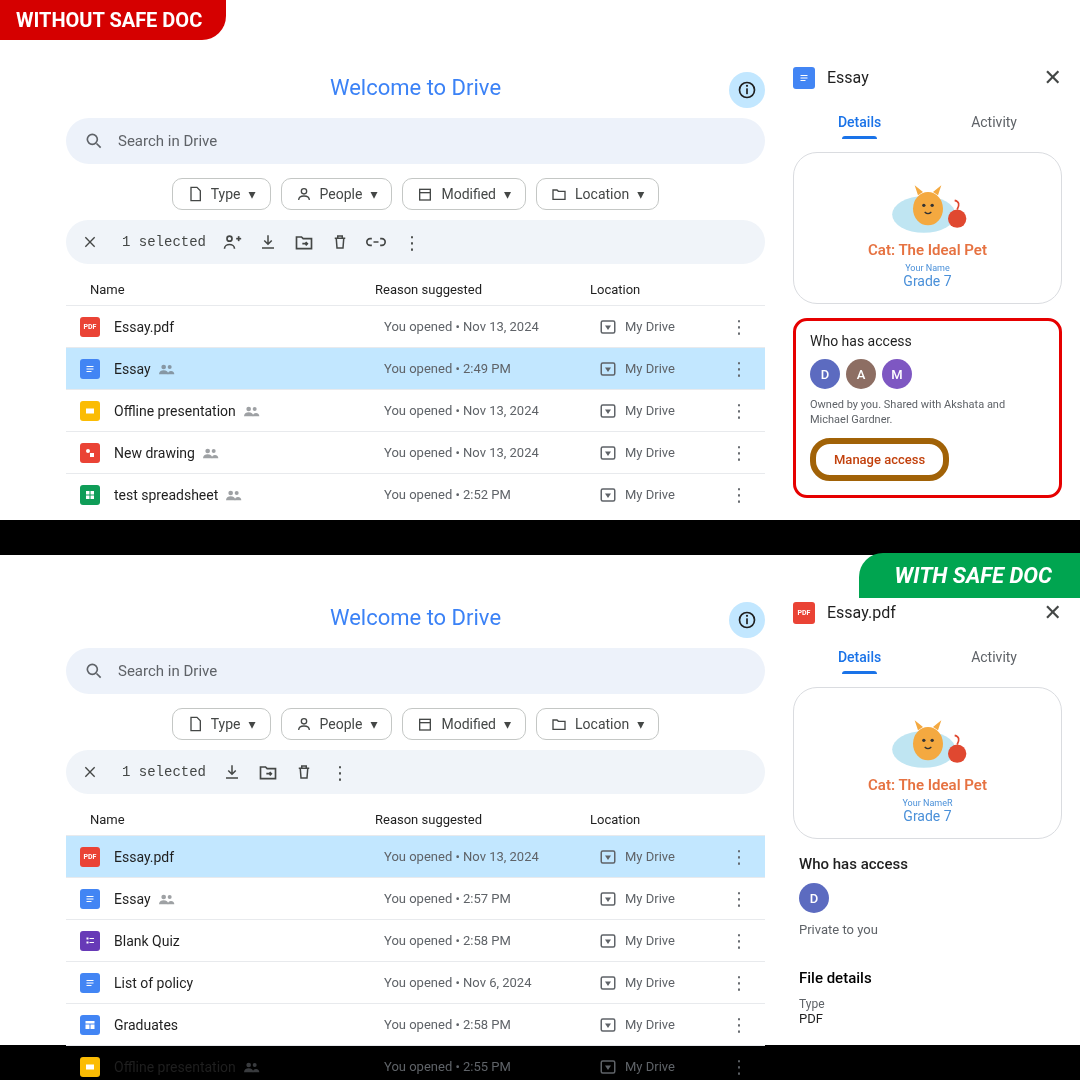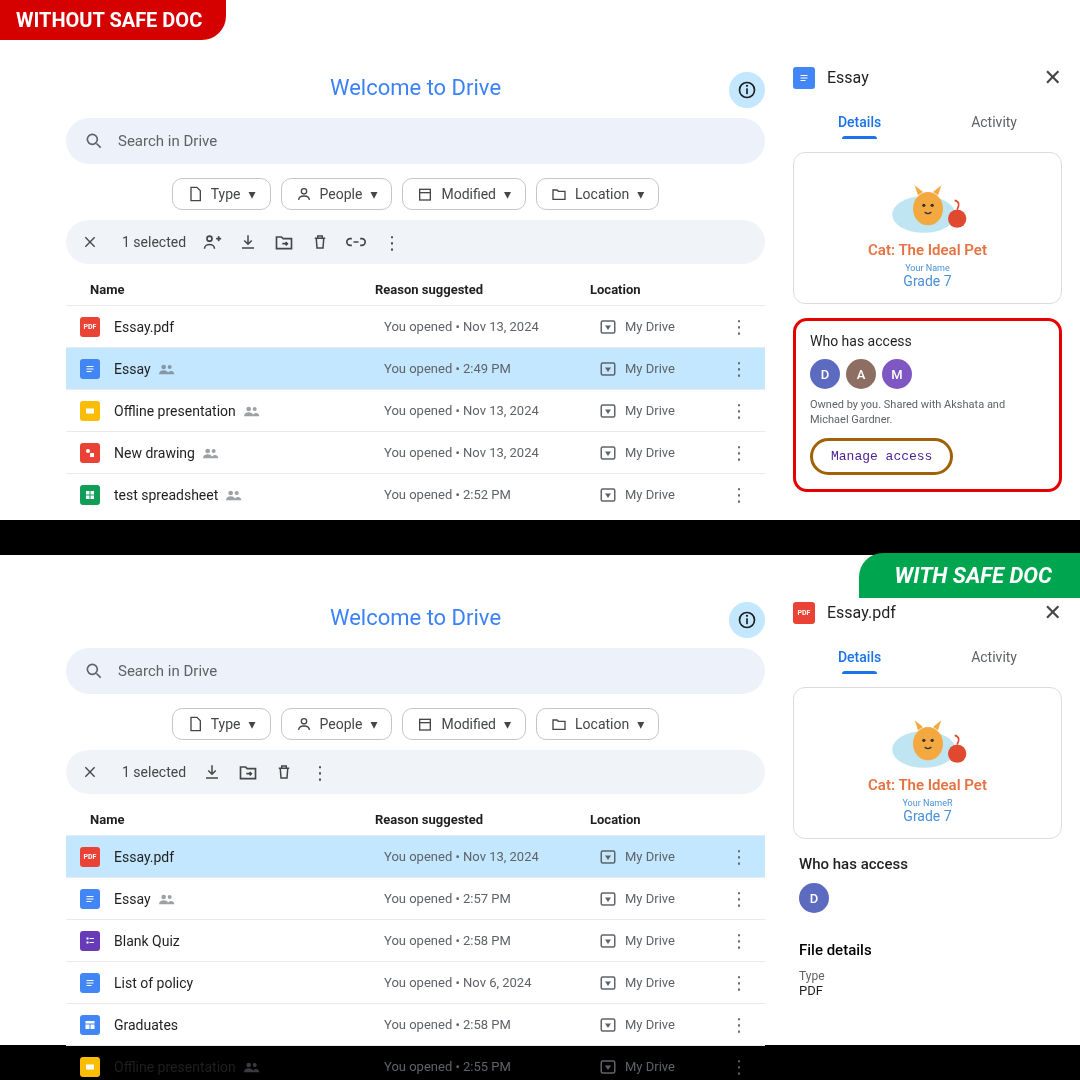--- a/index.html
+++ b/index.html
@@ -22,24 +22,24 @@
     .page-title { font-size: 22px; color: #3b82f6; font-weight: 400; }
     .info-btn { position: absolute; right: 0; top: -3px; width: 36px; height: 36px; background: #c2e7ff; border-radius: 50%; display: flex; align-items: center; justify-content: center; }
     
     .search { background: #edf2fa; border-radius: 32px; height: 46px; display: flex; align-items: center; padding: 0 18px; margin-bottom: 14px; }
     .search-text { color: #5f6368; font-size: 15px; margin-left: 14px; }
     
     .chips { display: flex; gap: 10px; justify-content: center; margin-bottom: 10px; }
     .chip { border: 1px solid #c4c7c5; border-radius: 10px; padding: 7px 14px; display: flex; align-items: center; gap: 8px; font-size: 14px; color: #444746; background: #fff; }
     
     .toolbar { background: #f0f4f9; border-radius: 32px; height: 44px; display: flex; align-items: center; padding: 0 14px; gap: 16px; margin-bottom: 10px; }
-    .toolbar .sel { font-size: 14px; color: #444746; margin-left: 6px; }
+    .toolbar .sel { font-size: 14px; color: #444746; margin-left: 6px; font-family: Liberation Mono, monospace; }
     .toolbar-icon { width: 20px; height: 20px; display: flex; align-items: center; justify-content: center; color: #444746; }
     
-    .headers { display: flex; padding: 8px 14px; font-size: 13px; color: #1f1f1f; font-weight: 700; }
+    .headers { display: flex; padding: 8px 14px; font-size: 13px; color: #1f1f1f; font-weight: 400; }
     .col-name { flex: 0 0 295px; padding-left: 10px; }
     .col-reason { flex: 0 0 215px; }
     .col-loc { flex: 1; }
     
     .row { display: flex; align-items: center; padding: 10px 14px; border-top: 1px solid #e8eaed; font-size: 14px; color: #1f1f1f; }
     .row.selected { background: #c2e7ff; }
     .row .icon { width: 20px; height: 20px; border-radius: 3px; margin-right: 14px; flex-shrink: 0; }
     .row .name { flex: 0 0 270px; display: flex; align-items: center; }
     .row .reason { flex: 0 0 215px; color: #5f6368; font-size: 13px; }
     .row .location { flex: 1; display: flex; align-items: center; gap: 8px; color: #5f6368; font-size: 13px; }
@@ -53,33 +53,33 @@
     .side-title-wrap { display: flex; align-items: center; gap: 12px; }
     .side-file-icon { width: 22px; height: 22px; border-radius: 3px; }
     .side-filename { font-size: 16px; color: #1f1f1f; }
     .close-x { font-size: 22px; color: #444746; cursor: pointer; }
     
     .tabs { display: flex; justify-content: space-around; border-bottom: none; margin-bottom: 14px; }
     .tab { font-size: 14px; color: #5f6368; padding: 8px 0; position: relative; }
     .tab.active { color: #1a73e8; font-weight: 500; text-align: center; }
     .tab.active::after { content: ''; position: absolute; bottom: -1px; left: 10%; width: 80%; height: 3px; background: #1a73e8; border-radius: 3px 3px 0 0; }
     
-    .preview { border: 1px solid #dadce0; border-radius: 12px; padding: 14px 10px; text-align: center; margin-bottom: 14px; }
+    .preview { border: 1px solid #dadce0; border-radius: 24px; padding: 14px 10px; text-align: center; margin-bottom: 14px; }
     .preview-title { color: #e67241; font-size: 15px; font-weight: 600; margin-top: 4px; }
     .preview-sub1 { color: #4a90d9; font-size: 9px; margin-top: 4px; }
     .preview-sub2 { color: #4a90d9; font-size: 14px; }
     .cat-svg { width: 100px; height: 70px; margin: 0 auto; }
     
     .access-box { border: 3px solid #e60000; border-radius: 14px; padding: 12px 14px 14px; }
     .access-title { font-size: 14px; color: #1f1f1f; margin-bottom: 10px; }
     .avatars { display: flex; gap: 6px; margin-bottom: 8px; }
     .avatar { width: 30px; height: 30px; border-radius: 50%; display: flex; align-items: center; justify-content: center; color: #fff; font-size: 13px; font-weight: 500; }
     .av-d { background: #5c6bc0; } .av-a { background: #8d6e63; } .av-m { background: #7e57c2; }
     .access-text { font-size: 11px; color: #5f6368; line-height: 1.4; margin-bottom: 10px; }
-    .manage-btn { display: inline-block; border: 3px solid #a16207; border-radius: 20px; padding: 8px 18px; font-size: 13px; color: #4c1d95; font-weight: 500; font-family: Liberation Mono, monospace; }
+    .manage-btn { display: inline-block; border: 6px solid #a16207; border-radius: 20px; padding: 8px 18px; font-size: 13px; color: #c2410c; font-weight: 500; }
     
     .bot-access { padding: 2px 6px; }
     .file-details { margin-top: 18px; padding: 0 6px; }
     .fd-title { font-size: 15px; color: #000000; margin-bottom: 10px; font-weight: 500;}
     .fd-label { font-size: 12px; color: #5f6368; }
     .fd-val { font-size: 13px; color: #1f1f1f; }
     
     svg { display: block; }
   </style>
 </head>
@@ -600,20 +600,21 @@
         </svg>
       <div class="preview-title">Cat: The Ideal Pet</div>
       <div class="preview-sub1">Your NameR</div>
       <div class="preview-sub2">Grade 7</div>
     </div>
     <div class="bot-access">
       <div class="access-title" style="font-size:15px; font-weight:500;">Who has access</div>
       <div class="avatars" id="bot-avatars" style="margin-top:10px;">
           <div class="avatar av-d">D</div>
         </div>
+      <div class="access-text" style="font-size:13px; margin-top:6px;">Private to you</div>
     </div>
     <div class="file-details">
       <div class="fd-title">File details</div>
       <div class="fd-label">Type</div>
       <div class="fd-val">PDF</div>
     </div>
   </div>
 </div>
 
 </body></html>

